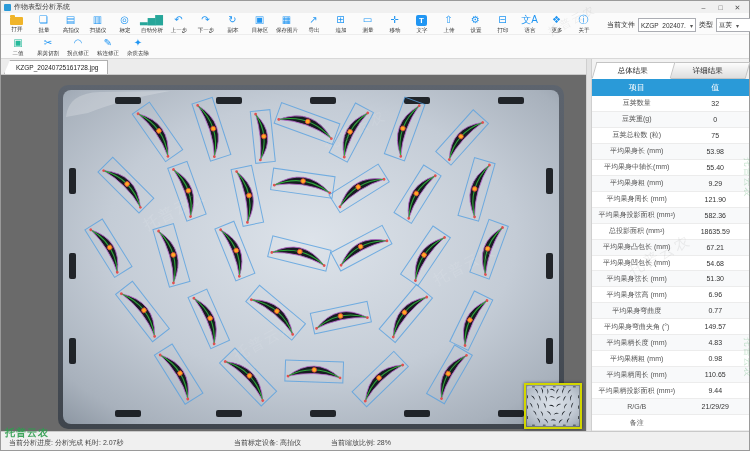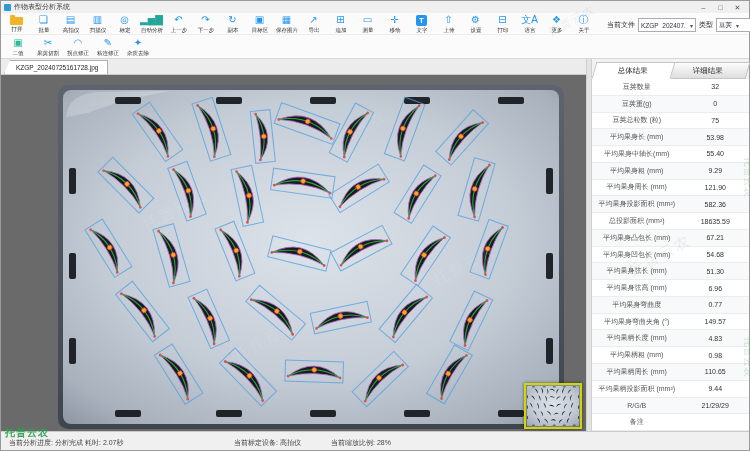--- a/index.html
+++ b/index.html
@@ -651,20 +651,24 @@
 
     <div class="panel">
       <div class="panel-tabs">
         <div class="p-tab active">
           <span class="p-tab-text">总体结果</span>
         </div>
         <div class="p-tab inactive">
           <span class="p-tab-text">详细结果</span>
         </div>
       </div>
+      <div class="table-header">
+        <span class="th-cell-item">项目</span>
+        <span class="th-cell-value">值</span>
+      </div>
       <div id="rows">
           <div class="row">
             <span class="cell-l">豆荚数量</span>
             <span class="cell-v">32</span>
           </div>
           <div class="row">
             <span class="cell-l">豆荚重(g)</span>
             <span class="cell-v">0</span>
           </div>
           <div class="row">

